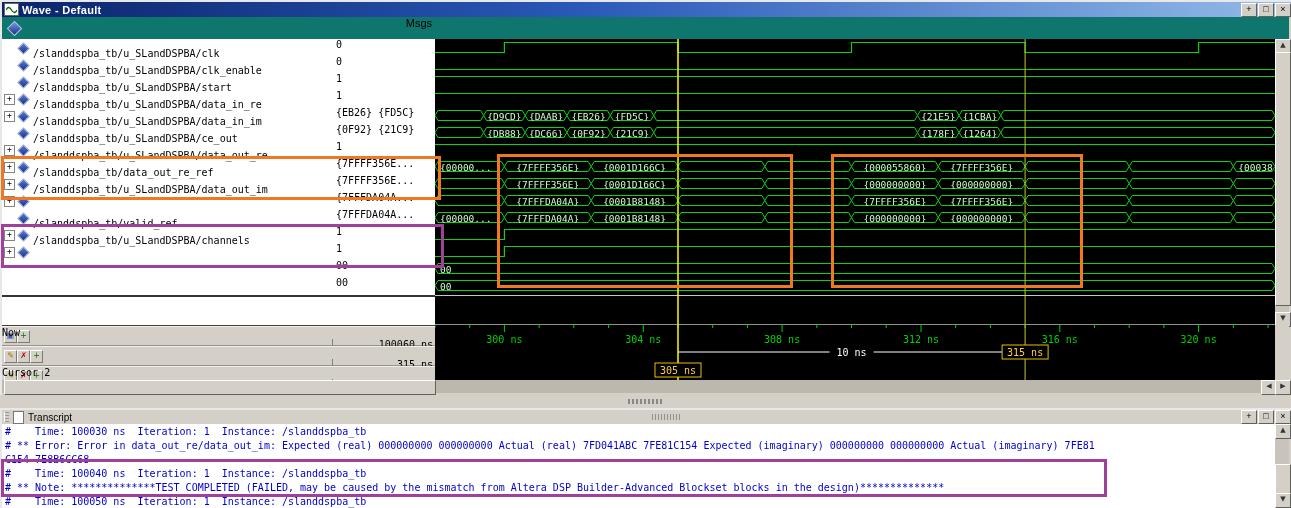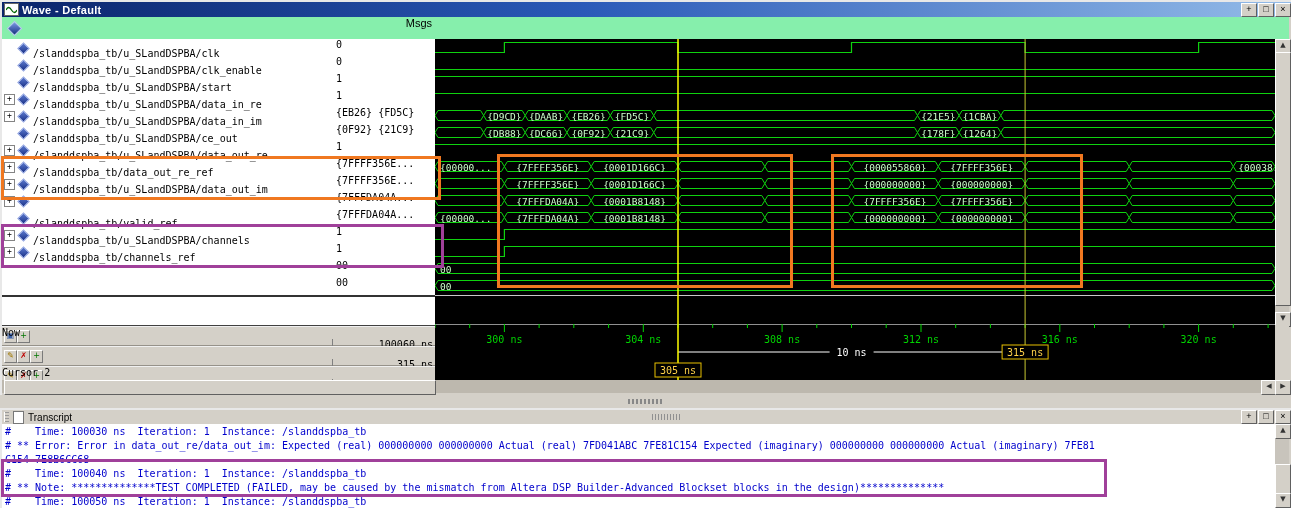--- a/index.html
+++ b/index.html
@@ -5,21 +5,21 @@
   html,body{margin:0;padding:0}
   body{width:1291px;height:508px;overflow:hidden;background:#d4d0c8;font-family:"Liberation Sans",sans-serif}
   .screen{position:relative;width:1291px;height:508px;background:#d4d0c8}
   .win{position:absolute;border:2px solid;border-color:#e8e8e8 #404040 #404040 #e8e8e8;background:#d4d0c8}
   .wave-win{left:0;top:0;width:1291px;height:395px}
   .titlebar{position:absolute;left:0;top:0;width:1287px;height:15px;background:linear-gradient(90deg,#0a246a,#2a59b8 45%,#93bbe8);display:flex;align-items:center;padding:0 2px;gap:3px}
   .title-text{color:#fff;font:bold 11px "Liberation Sans",sans-serif;letter-spacing:.3px}
   .title-icon{width:13px;height:11px;background:#fff;border:1px solid #666;display:inline-flex;align-items:center;justify-content:center;flex:none}
   .title-buttons{margin-left:auto;display:flex;gap:1px}
   .tbtn{width:14px;height:12px;background:#d4d0c8;border:1px solid;border-color:#fff #606060 #606060 #fff;font:9px/10px "Liberation Sans",sans-serif;text-align:center;color:#000}
-  .headerrow{position:absolute;left:0;top:15px;width:1287px;height:22px;background:#86efac;border-bottom:1px solid #888}
+  .headerrow{position:absolute;left:0;top:15px;width:1287px;height:22px;background:#0f766e;border-bottom:1px solid #888}
   .tool-icon{position:absolute;left:7px;top:6px;width:9px;height:9px;transform:rotate(45deg);background:linear-gradient(135deg,#7d97e8,#15307f);border:1px solid #b8c4f0}
   .msgs-label{position:absolute;left:330px;top:0;width:100px;height:22px;line-height:22px;text-align:right;font:11px "Liberation Sans",sans-serif;color:#000}
   .main{position:absolute;left:0;top:37px;width:1287px;height:341px;background:#fff}
   .names-pane{position:absolute;left:0;top:0;width:330px;height:286px;background:#fff;border-right:1px solid #9a9a9a;overflow:hidden}
   .values-pane{position:absolute;left:330px;top:0;width:103px;height:286px;background:#fff;border-right:1px solid #444;overflow:hidden}
   .list-end-line{position:absolute;left:0;top:256px;width:433px;height:2px;background:#333}
   .sigrow{position:relative;height:17px}
   .expander{position:absolute;left:2px;top:4px;width:9px;height:9px;border:1px solid #848484;background:#fff;color:#000;font:8px/8px "DejaVu Sans Mono",monospace;text-align:center}
   .sigicon{position:absolute;left:17px;top:5px;width:7px;height:7px;transform:rotate(45deg);background:linear-gradient(135deg,#5c7ad0,#1b3288);border:1px solid #8fa2e0}
   .signame{position:absolute;left:31px;top:9px;height:17px;line-height:17px;font:10px "DejaVu Sans Mono",monospace;color:#000;white-space:pre}
@@ -133,21 +133,20 @@
             <span class="signame">/slanddspba_tb/valid_ref</span>
           </div>
           <div class="sigrow">
             <span class="expander">+</span>
             <span class="sigicon"></span>
             <span class="signame">/slanddspba_tb/u_SLandDSPBA/channels</span>
           </div>
           <div class="sigrow">
             <span class="expander">+</span>
             <span class="sigicon"></span>
-            <span class="signame">/slanddspba_tb/channels_ref</span>
           </div>
         </div>
       <div class="values-pane" id="valuesPane">
           <div class="valrow">0</div>
           <div class="valrow">0</div>
           <div class="valrow">1</div>
           <div class="valrow">1</div>
           <div class="valrow">{EB26} {FD5C}</div>
           <div class="valrow">{0F92} {21C9}</div>
           <div class="valrow">1</div>

